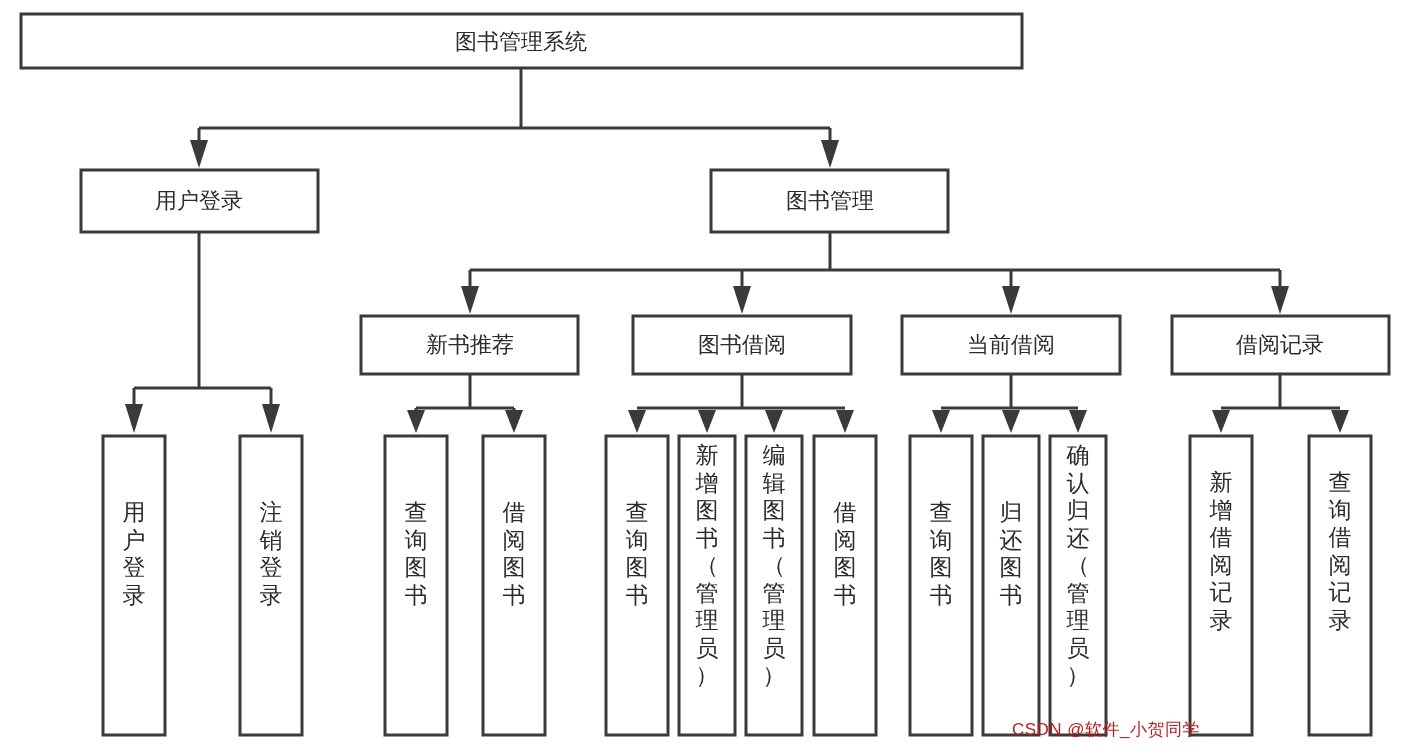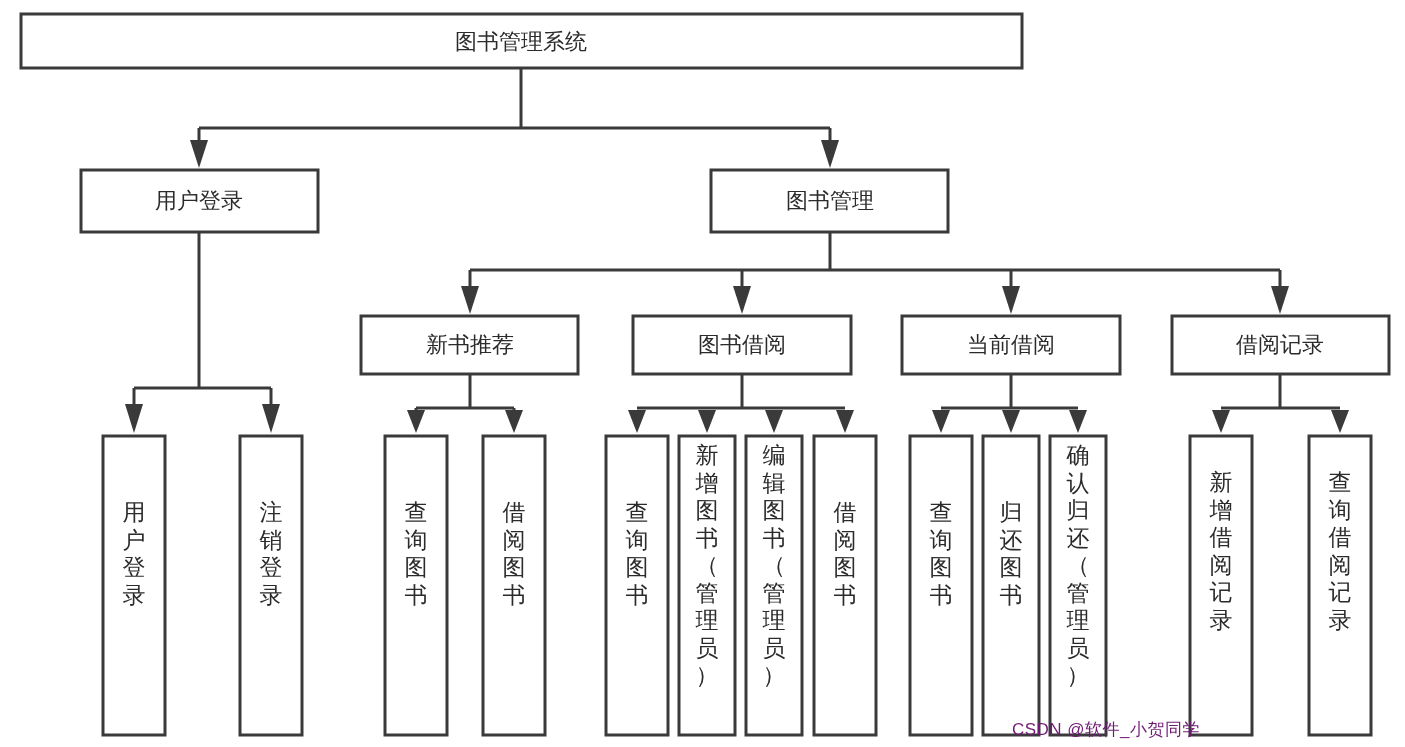--- a/index.html
+++ b/index.html
@@ -27,21 +27,21 @@
     fill:#2b2b2b;
     font-size:23px;
     text-anchor:middle;
     white-space:pre;
   }
   .watermark{
     position:absolute;
     right:8px;bottom:6px;
     font-family:"Liberation Sans","DejaVu Sans",sans-serif;
     font-size:17px;
-    color:#701a75;
+    color:#b91c1c;
     letter-spacing:0.5px;
     user-select:none;
   }
 </style>
 </head>
 <body>
 
 <div id="diagram-root">
 
   <svg id="tree-canvas" viewBox="0 0 1405 747">

